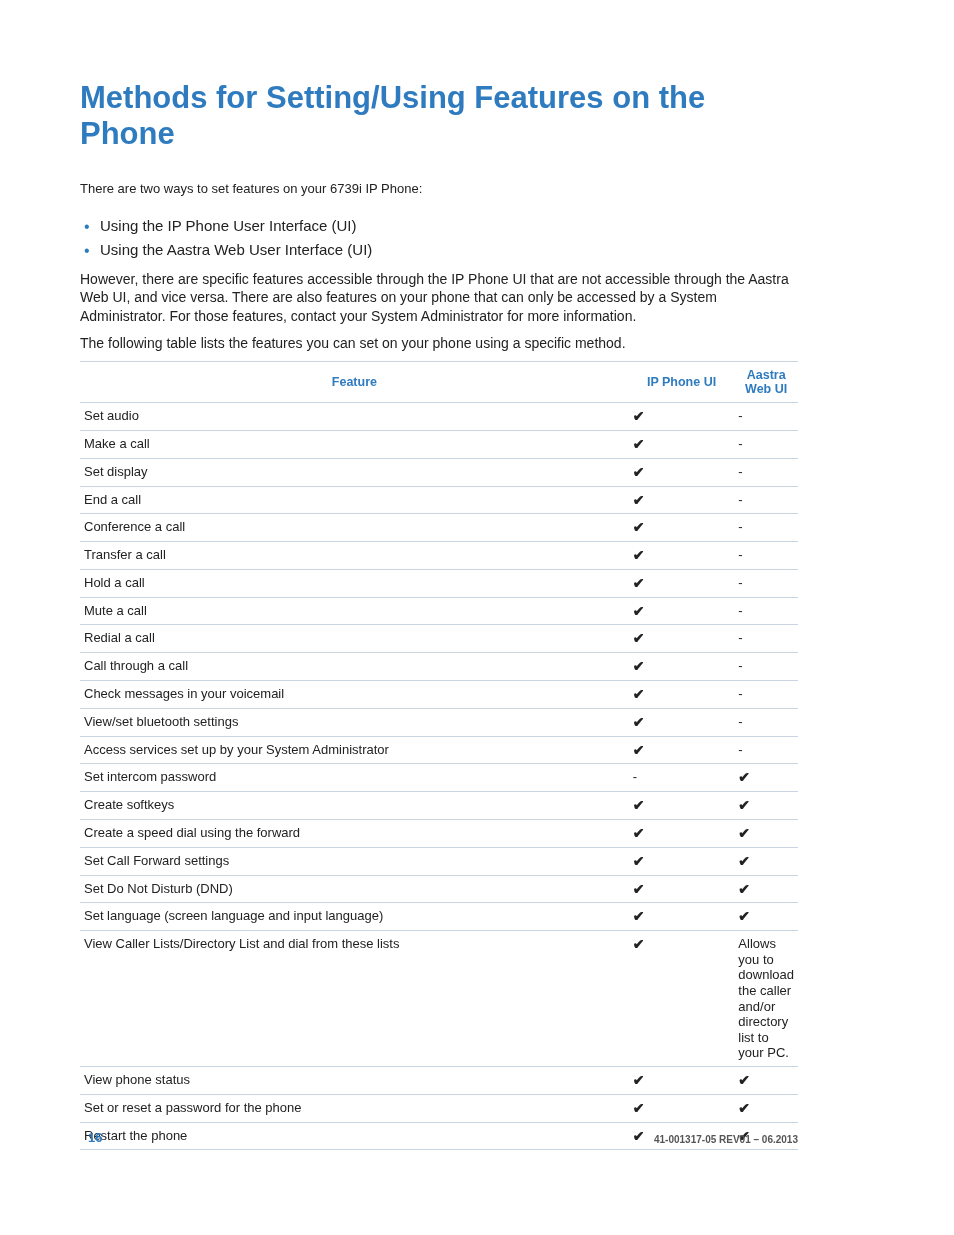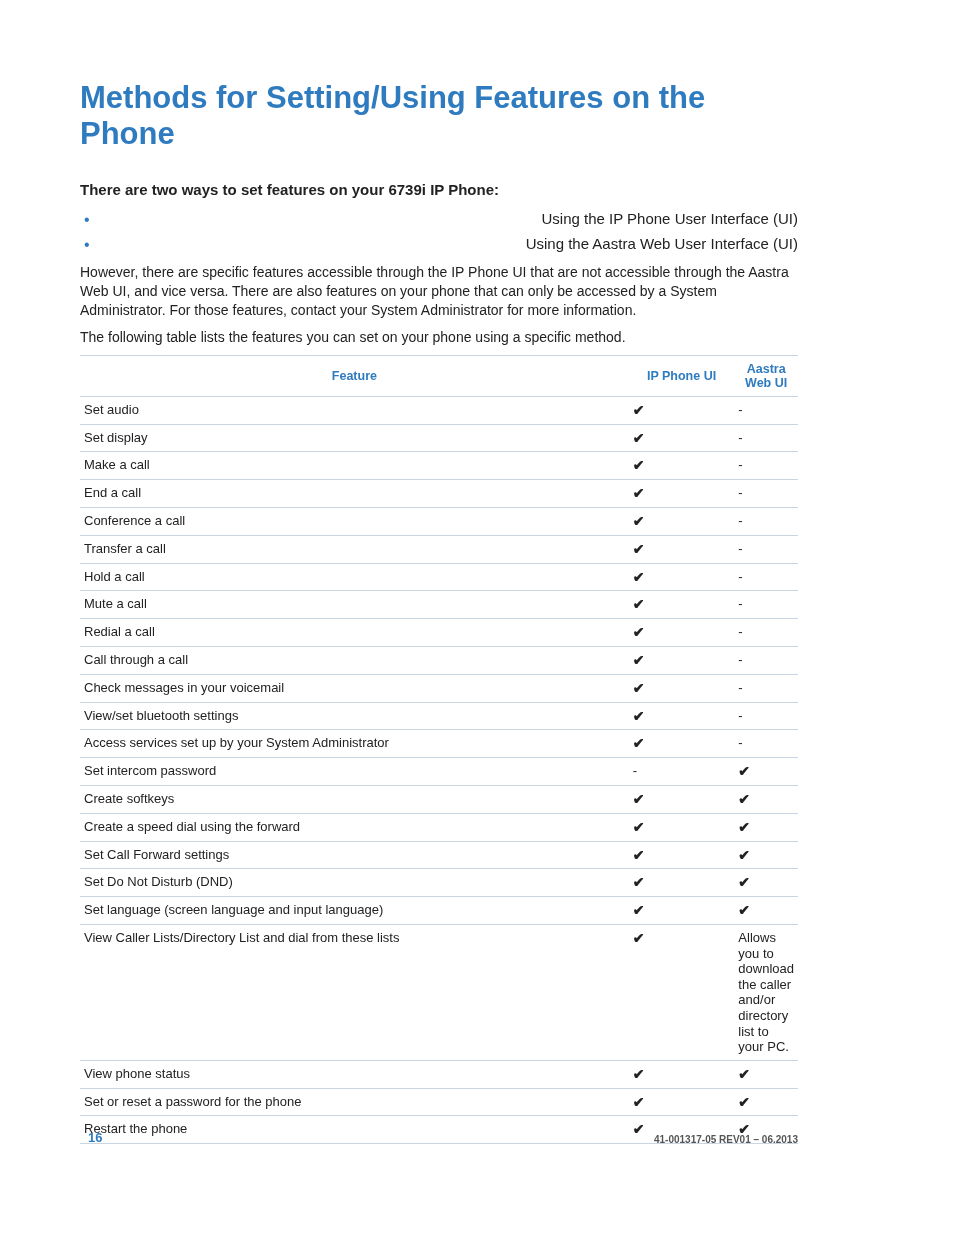--- a/index.html
+++ b/index.html
@@ -19,37 +19,35 @@
     position: relative;
   }
   h1.title {
     color: #2f7bbf;
     font-weight: 600;
     font-size: 31px;
     margin: 0 0 28px 0;
     letter-spacing: 0px;
   }
   .intro {
-    font-size: 15px;
+    font-size: 13px;
     line-height: 1.35;
-    margin: 0 0 8px 0;
-    font-weight: bold;
+    margin: 0 0 17px 0;
   }
   ul.methods {
     margin: 4px 0 8px 0;
     padding-left: 20px;
     font-size: 15px;
     line-height: 1.5;
   }
   ul.methods li {
     list-style: none;
     position: relative;
     padding-left: 0;
     margin-bottom: 2px;
-    text-align: right;
   }
   ul.methods li::before {
     content: "•";
     position: absolute;
     left: -16px;
     color: #2f7bbf;
     font-size: 16px;
   }
   .para {
     font-size: 14px;
@@ -130,26 +128,26 @@
         <th>Aastra Web UI</th>
       </tr>
     </thead>
     <tbody id="tbody">
         <tr>
           <td class="feat">Set audio</td>
           <td class="col-ip"><span class="check">✔</span></td>
           <td class="col-web">-</td>
         </tr>
         <tr>
+          <td class="feat">Make a call</td>
+          <td class="col-ip"><span class="check">✔</span></td>
+          <td class="col-web">-</td>
+        </tr>
+        <tr>
           <td class="feat">Set display</td>
-          <td class="col-ip"><span class="check">✔</span></td>
-          <td class="col-web">-</td>
-        </tr>
-        <tr>
-          <td class="feat">Make a call</td>
           <td class="col-ip"><span class="check">✔</span></td>
           <td class="col-web">-</td>
         </tr>
         <tr>
           <td class="feat">End a call</td>
           <td class="col-ip"><span class="check">✔</span></td>
           <td class="col-web">-</td>
         </tr>
         <tr>
           <td class="feat">Conference a call</td>

